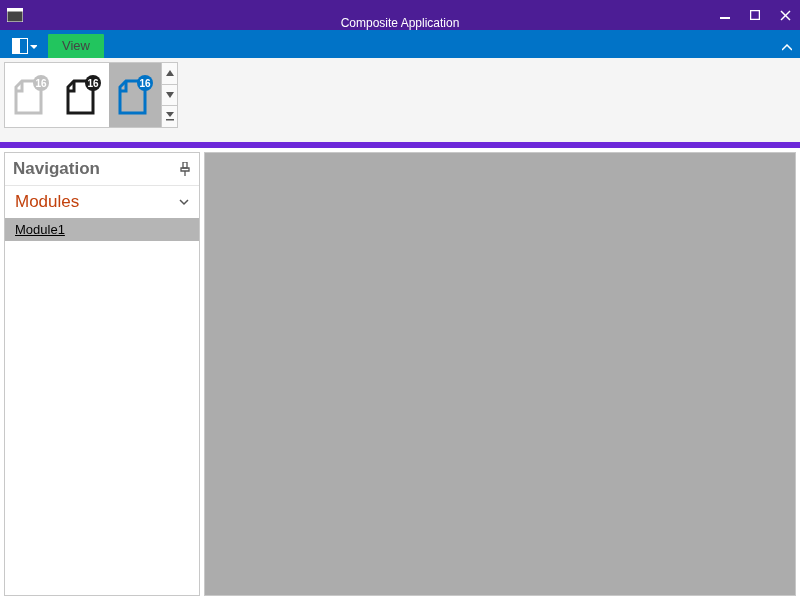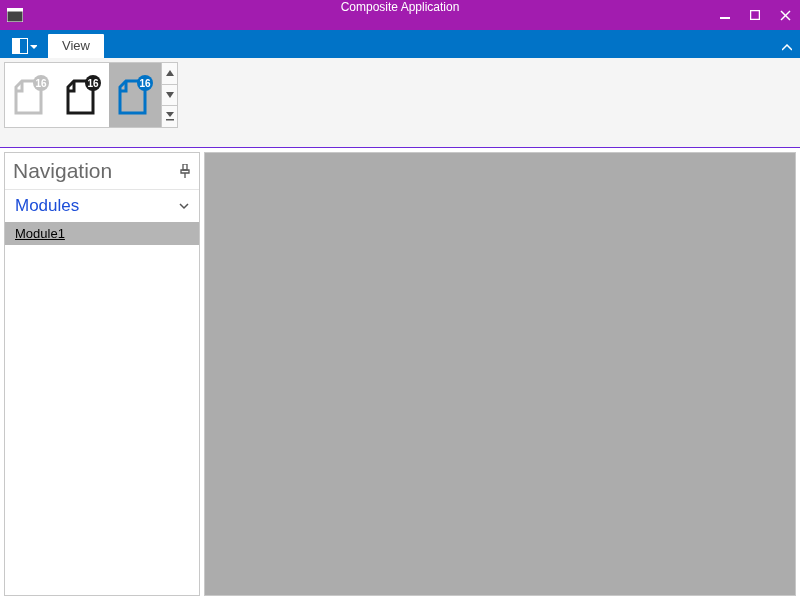--- a/index.html
+++ b/index.html
@@ -1,50 +1,50 @@
 <!DOCTYPE html>
 <html><head>
 <meta charset="utf-8">
 <style>
   * { box-sizing: border-box; margin: 0; padding: 0; }
   body { font-family: "Segoe UI", Tahoma, sans-serif; font-size: 13px; background: #fff; width: 800px; height: 600px; overflow: hidden; }
 
   
-  .titlebar { height: 30px; background: #a21caf; color: #fff; display: flex; align-items: flex-start; position: relative; }
+  .titlebar { height: 30px; background: #4c1d95; color: #fff; display: flex; align-items: flex-end; position: relative; }
   .titlebar .app-icon { width: 30px; height: 30px; display: flex; align-items: center; justify-content: center; }
   .titlebar .title { position: absolute; left: 0; right: 0; text-align: center; font-size: 12px; pointer-events: none; }
   .titlebar .win-controls { margin-left: auto; display: flex; }
   .win-btn { width: 30px; height: 30px; display: flex; align-items: center; justify-content: center; color: #fff; cursor: pointer; }
 
   
   .ribbon-row { height: 28px; background: #0173c7; display: flex; align-items: flex-end; padding-left: 8px; position: relative; }
   .qat-btn { width: 32px; height: 24px; display: flex; align-items: center; justify-content: center; cursor: pointer; margin-right: 8px; }
   .qat-main { width: 16px; height: 16px; border: 1px solid #fff; position: relative; display: flex; }
   .qat-main::before { content: ""; width: 7px; background: #fff; display: block; }
   .qat-main::after { content: ""; flex: 1; }
   .qat-drop { width: 7px; height: 7px; margin-left: 2px; }
-  .tab { background: #ffffff; color: #444; padding: 4px 14px 5px; font-size: 13px; cursor: pointer; border-top-left-radius: 1px; border-top-right-radius: 1px; margin-top: 14px; }
+  .tab { background: #22c55e; color: #444; padding: 4px 14px 5px; font-size: 13px; cursor: pointer; border-top-left-radius: 1px; border-top-right-radius: 1px; margin-top: 14px; }
   .collapse-btn { position: absolute; right: 8px; bottom: 6px; cursor: pointer; }
 
   
-  .ribbon-content { height: 90px; background: #f5f5f5; border-bottom: 1px solid #6d28d9; display: flex; padding: 4px; position: relative; }
+  .ribbon-content { height: 90px; background: #f5f5f5; border-bottom: 6px solid #6d28d9; display: flex; padding: 4px; position: relative; }
   .gallery { display: flex; border: 1px solid #c8c8c8; background: #fff; height: 66px; }
   .gallery-items { display: flex; }
   .gallery-item { width: 52px; height: 64px; display: flex; align-items: center; justify-content: center; cursor: pointer; position: relative; }
   .gallery-item.selected { background: #b5b5b5; }
   .gallery-scroll { width: 16px; display: flex; flex-direction: column; border-left: 1px solid #c8c8c8; }
   .gallery-scroll-btn { flex: 1; display: flex; align-items: center; justify-content: center; cursor: pointer; border-bottom: 1px solid #c8c8c8; background: #fafafa; }
   .gallery-scroll-btn:last-child { border-bottom: none; }
 
   
   .client { display: flex; height: calc(600px - 30px - 28px - 90px); padding: 4px; gap: 4px; background: #fff; }
   .nav-panel { width: 196px; border: 1px solid #c8c8c8; background: #fff; display: flex; flex-direction: column; }
-  .nav-header { display: flex; align-items: center; justify-content: space-between; padding: 6px 8px; color: #6a6a6a; font-size: 21px; }
+  .nav-header { display: flex; align-items: center; justify-content: space-between; padding: 6px 8px; color: #6a6a6a; font-size: 17px; font-weight: bold; }
   .pin-btn { cursor: pointer; color: #555; }
-  .nav-group-header { display: flex; align-items: center; justify-content: space-between; padding: 6px 10px; color: #1d4ed8; font-size: 17px; border-top: 1px solid #e5e5e5; cursor: pointer; }
+  .nav-group-header { display: flex; align-items: center; justify-content: space-between; padding: 6px 10px; color: #c2410c; font-size: 17px; border-top: 1px solid #e5e5e5; cursor: pointer; }
   .chev { cursor: pointer; }
   .nav-list { flex: 1; text-decoration: underline; }
   .nav-item { padding: 4px 10px; font-size: 13px; cursor: pointer; }
   .nav-item.selected { background: #b5b5b5; }
   .main-area { flex: 1; background: #acacac; border: 1px solid #c8c8c8; }
 
   svg { display: block; }
 </style>
 </head>
 <body>

